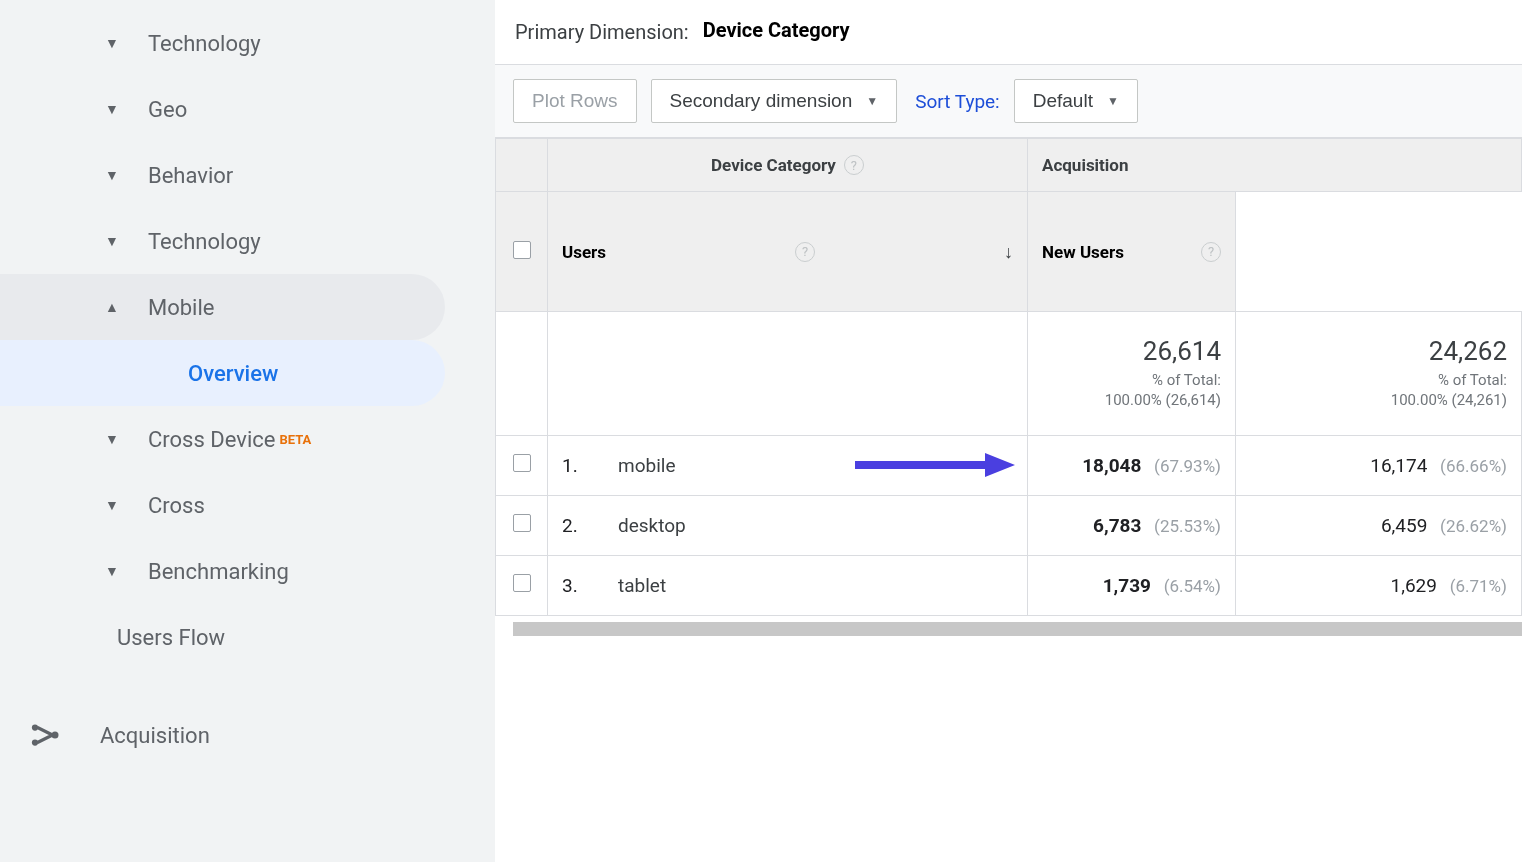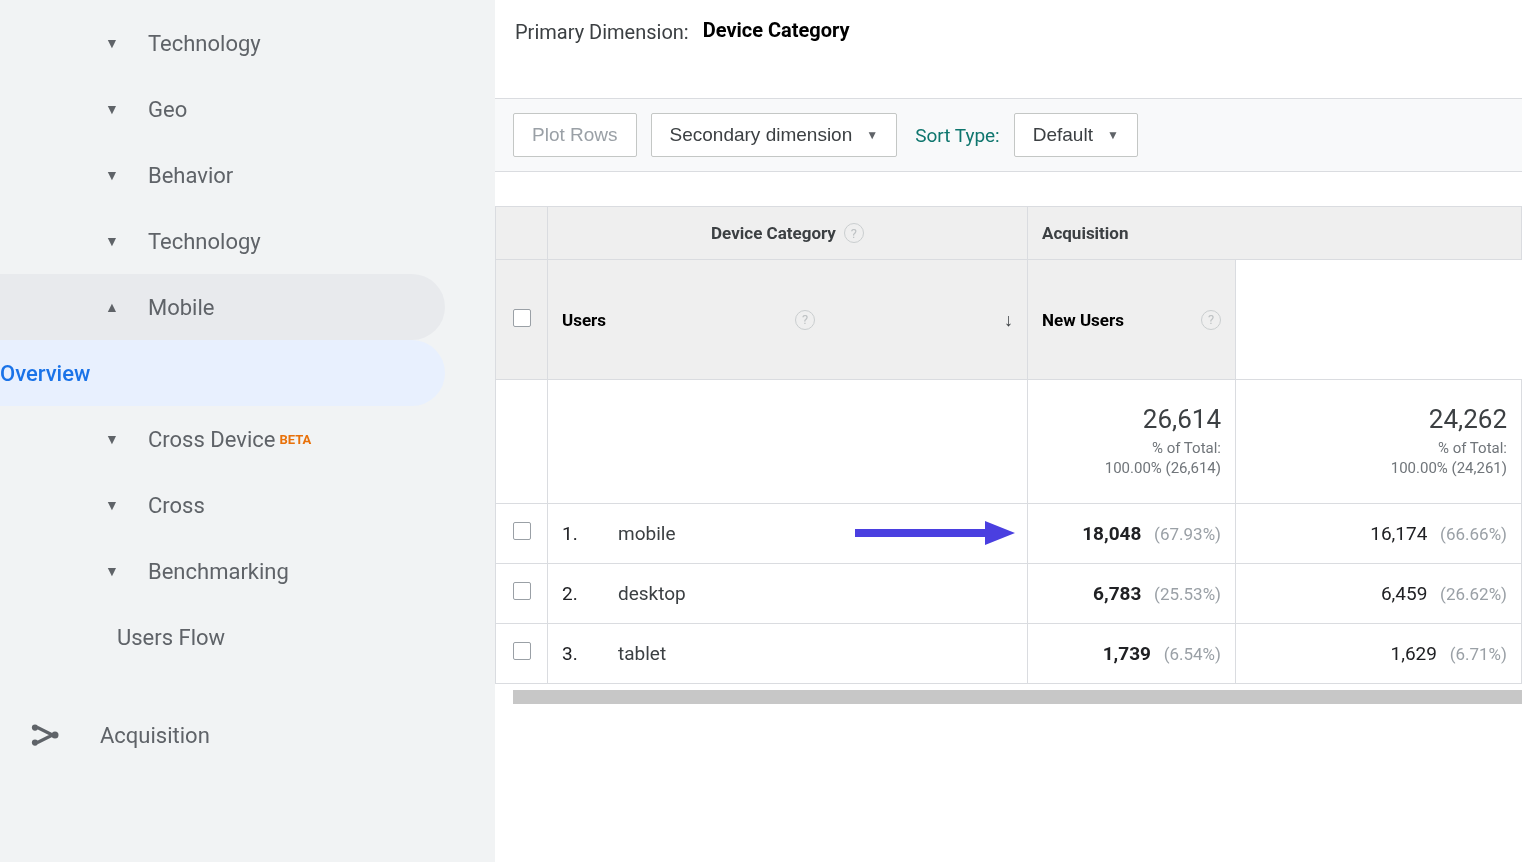--- a/index.html
+++ b/index.html
@@ -33,20 +33,21 @@
   width: 24px;
   margin-right: 24px;
   display: inline-flex;
   justify-content: center;
   font-size: 14px;
 }
 .nav-item.expanded {
   background: #e8eaed;
 }
 .nav-sub {
+  padding-left: 188px;
   height: 66px;
   display: flex;
   align-items: center;
   font-size: 22px;
   color: #5f6368;
   cursor: pointer;
   border-radius: 0 40px 40px 0;
   margin-right: 50px;
 }
 .nav-sub.active {
@@ -70,21 +71,20 @@
   color: #5f6368;
   margin-top: 25px;
 }
 .bottom-nav svg { margin-right: 40px; }
 
 .main {
   flex: 1;
   background: #fff;
   display: flex;
   flex-direction: column;
-  gap: 34px;
 }
 .dim-bar {
   display: flex;
   align-items: center;
   padding: 18px 20px 18px 20px;
   font-size: 20px;
 }
 .dim-label { color: #3c4043; margin-right: 14px; }
 .dim-value { font-weight: 700; color: #000; position: relative; padding-bottom: 4px;}
 
@@ -104,21 +104,21 @@
   padding: 0 18px;
   font-size: 19px;
   color: #3c4043;
   display: inline-flex;
   align-items: center;
   cursor: pointer;
   border-radius: 2px;
 }
 .btn.disabled { color: #9aa0a6; cursor: default; }
 .btn .caret { margin-left: 14px; font-size: 12px; color: #5f6368; }
-.sort-label { font-size: 19px; color: #0f766e; margin-left: 4px; }
+.sort-label { font-size: 19px; color: #1d4ed8; margin-left: 4px; }
 
 .table-wrap { flex:1; overflow:hidden; }
 table { border-collapse: collapse; width: 100%; }
 th, td { border: 1px solid #dadce0; }
 .check-col { width: 52px; text-align:center; }
 .cat-col { width: 480px; }
 .metric-col { width: 208px; }
 
 thead.group th {
   background: #efefef;

